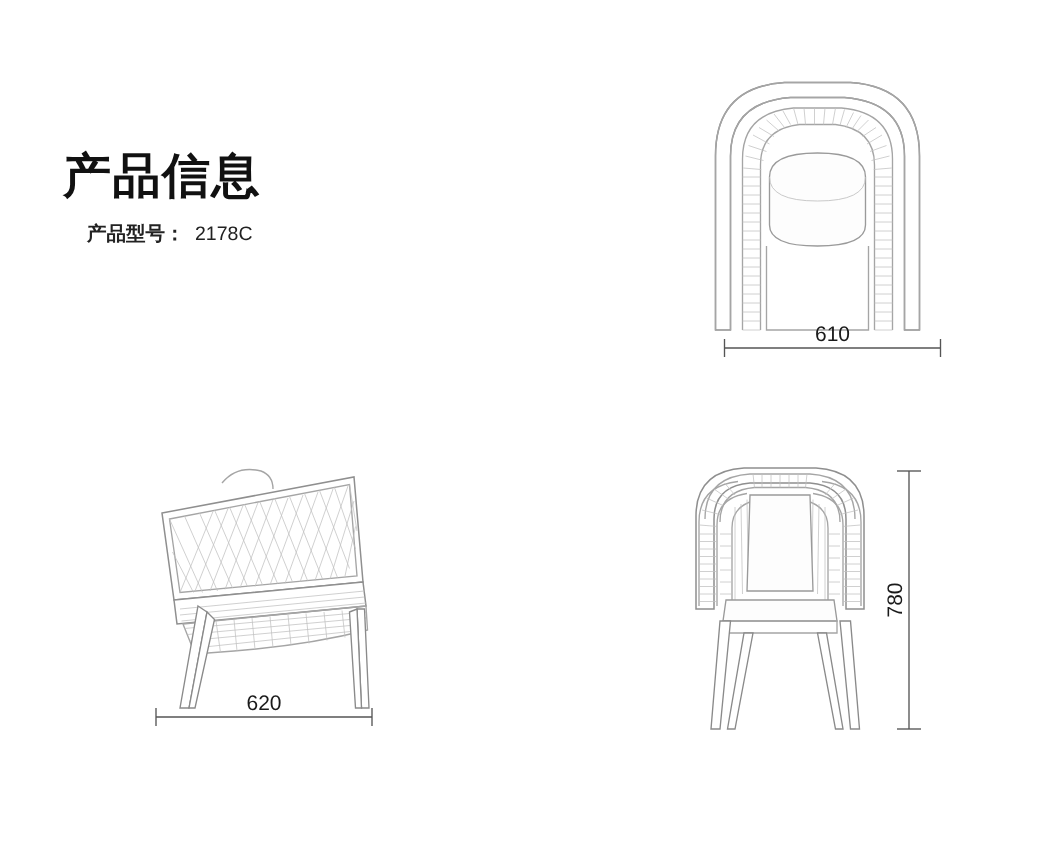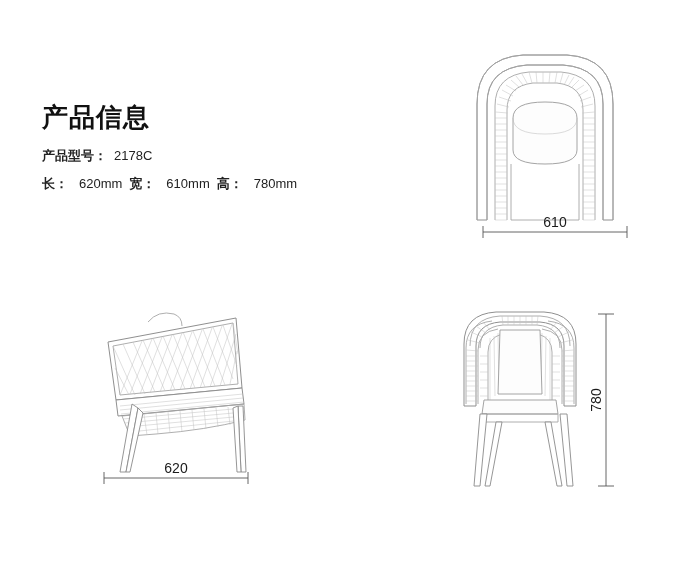--- a/index.html
+++ b/index.html
@@ -19,34 +19,34 @@
   }
 
   
   #info-block {
     position: absolute;
     left: 42px;
     top: 100px;
     width: 320px;
   }
   #page-title {
-    font-size: 26px;
+    font-size: 32px;
     font-weight: bold;
     letter-spacing: 1px;
     line-height: 34px;
     color: #111111;
     margin: 0;
     white-space: nowrap;
   }
   .spec-line {
     font-size: 13px;
     line-height: 18px;
     color: #222222;
     white-space: nowrap;
-    margin: 0;
+    margin: 16px;
   }
   #spec-model { margin-top: 13px; }
   #spec-dims  { margin-top: 10px; }
   .spec-key   { font-weight: bold; }
   .spec-val   { font-weight: normal; }
   .gap-sm { display: inline-block; width: 7px; }
   .gap-md { display: inline-block; width: 11px; }
 
   
   .view-panel {
@@ -77,23 +77,20 @@
 </head>
 <body>
 
 <div id="info-block">
   <div id="page-title">产品信息</div>
 
   <div class="spec-line" id="spec-model">
     <span class="spec-key">产品型号：</span><span class="gap-sm"></span><span class="spec-val">2178C</span>
   </div>
 
-  <div class="spec-line" id="spec-dims">
-    <span class="spec-key">长：</span><span class="gap-md"></span><span class="spec-val">620mm</span><span class="gap-sm"></span><span class="spec-key">宽：</span><span class="gap-md"></span><span class="spec-val">610mm</span><span class="gap-sm"></span><span class="spec-key">高：</span><span class="gap-md"></span><span class="spec-val">780mm</span>
-  </div>
 </div>
 
 <div class="view-panel" id="view-top-panel">
   <svg class="view-svg" width="200" height="200" viewBox="0 0 200 200">
 
     <path class="ln-outer" d="M22,178 L22,62 Q22,16 68,13 L112,13 Q158,16 158,62 L158,178 L148,178 L148,62 Q148,26 108,23 L72,23 Q32,26 32,62 L32,178 Z"></path>
 
     <path class="ln-mid" d="M22,178 L22,62 Q22,16 68,13 L112,13 Q158,16 158,62 L158,178"></path>
     <path class="ln-mid" d="M32,178 L32,62 Q32,26 72,23 L108,23 Q148,26 148,62 L148,178"></path>
 

